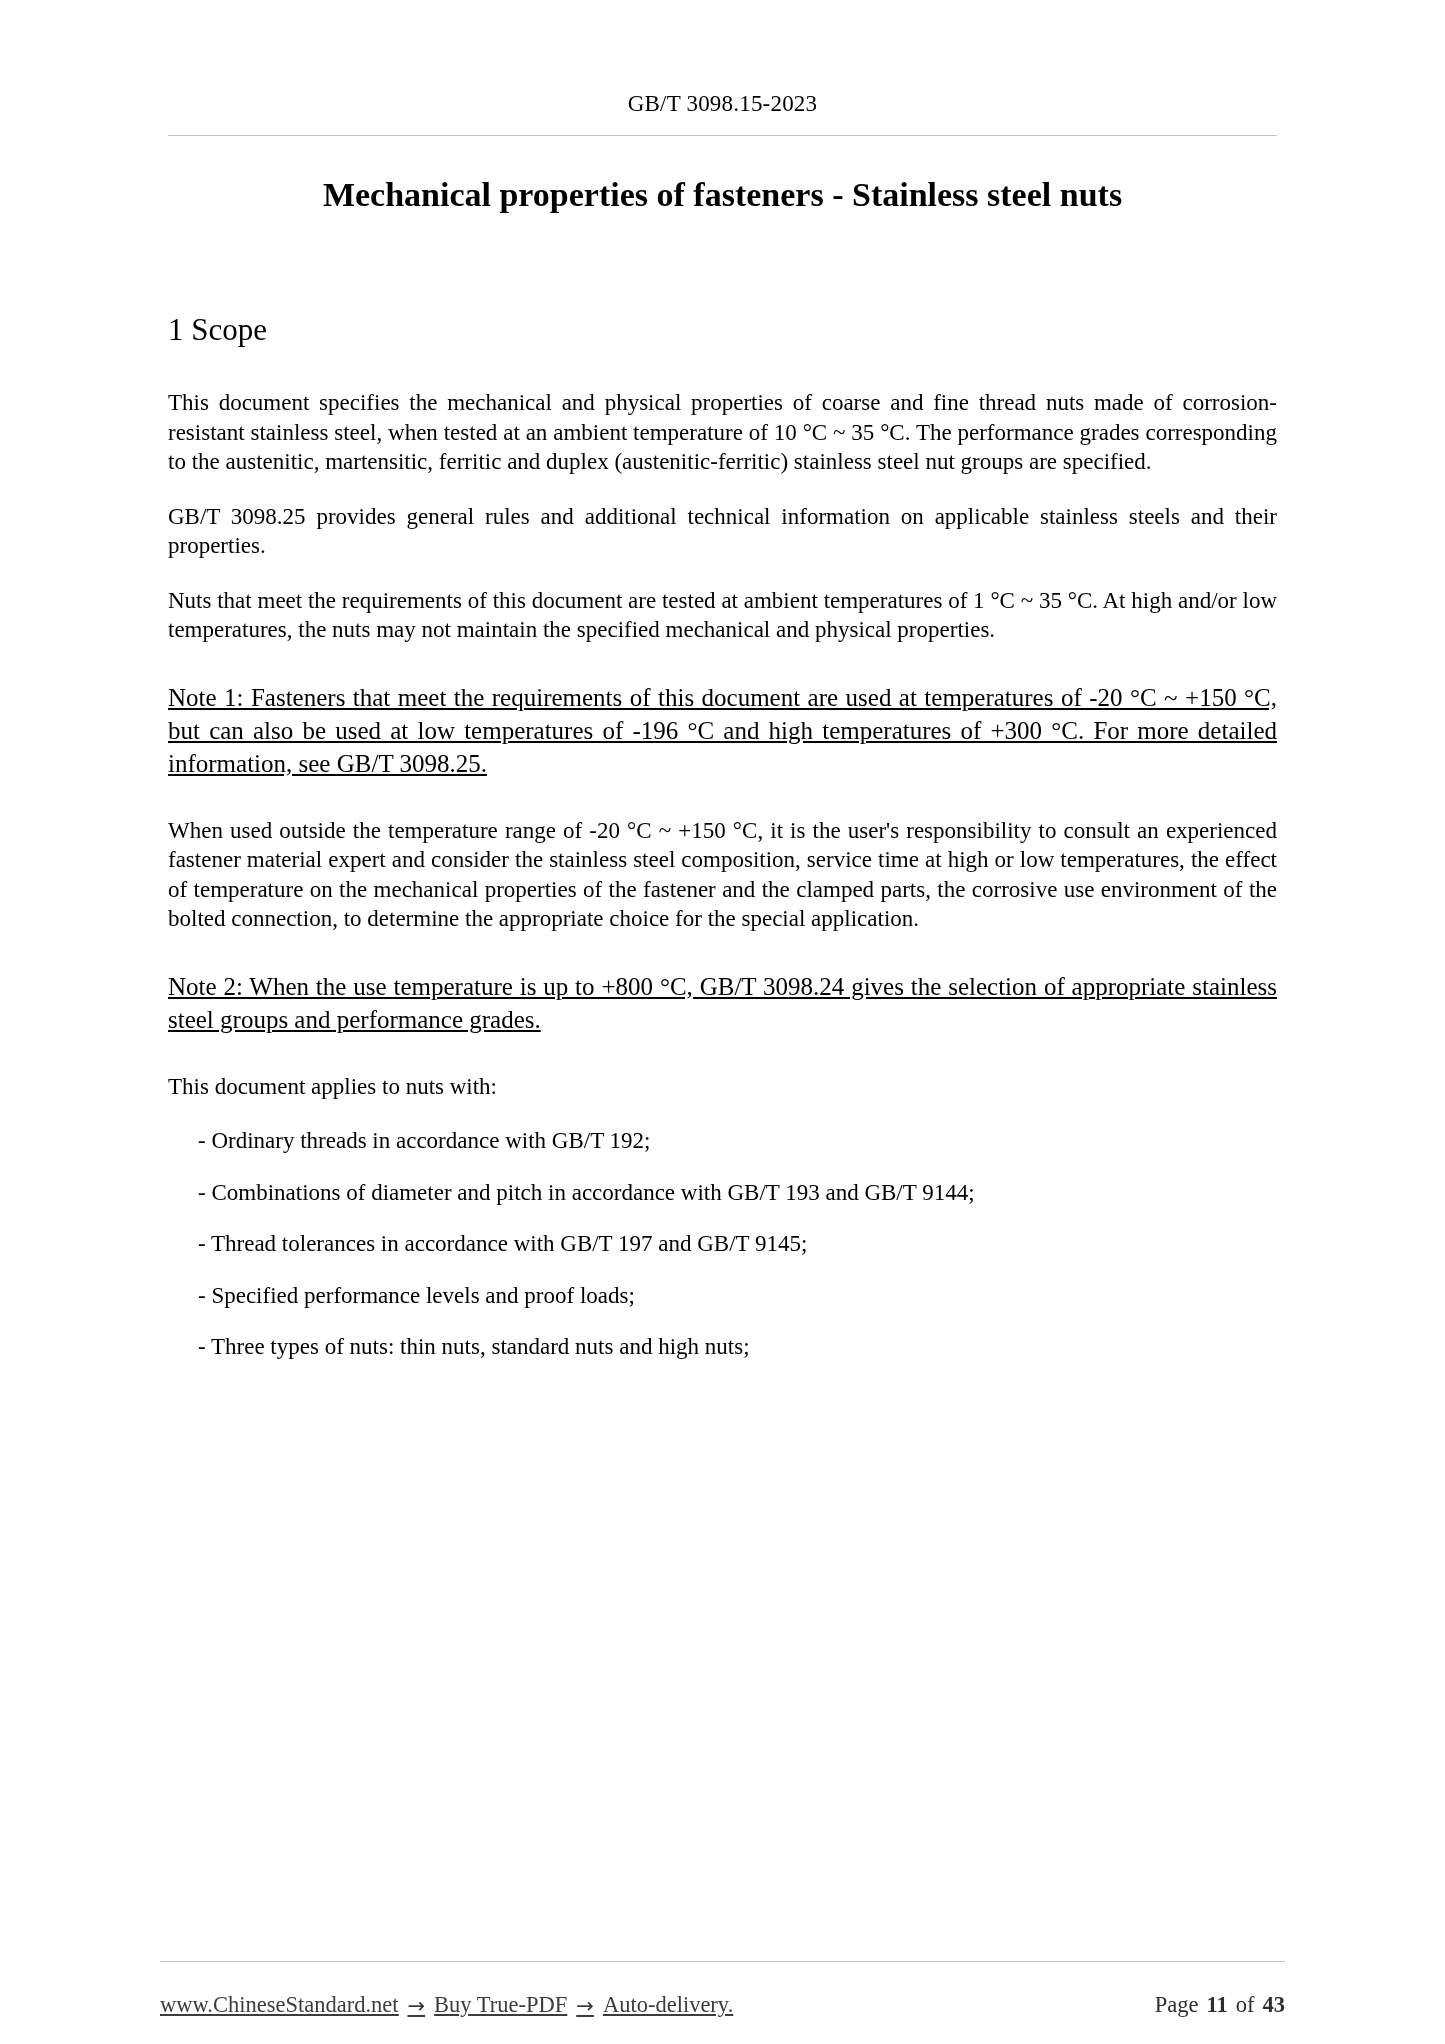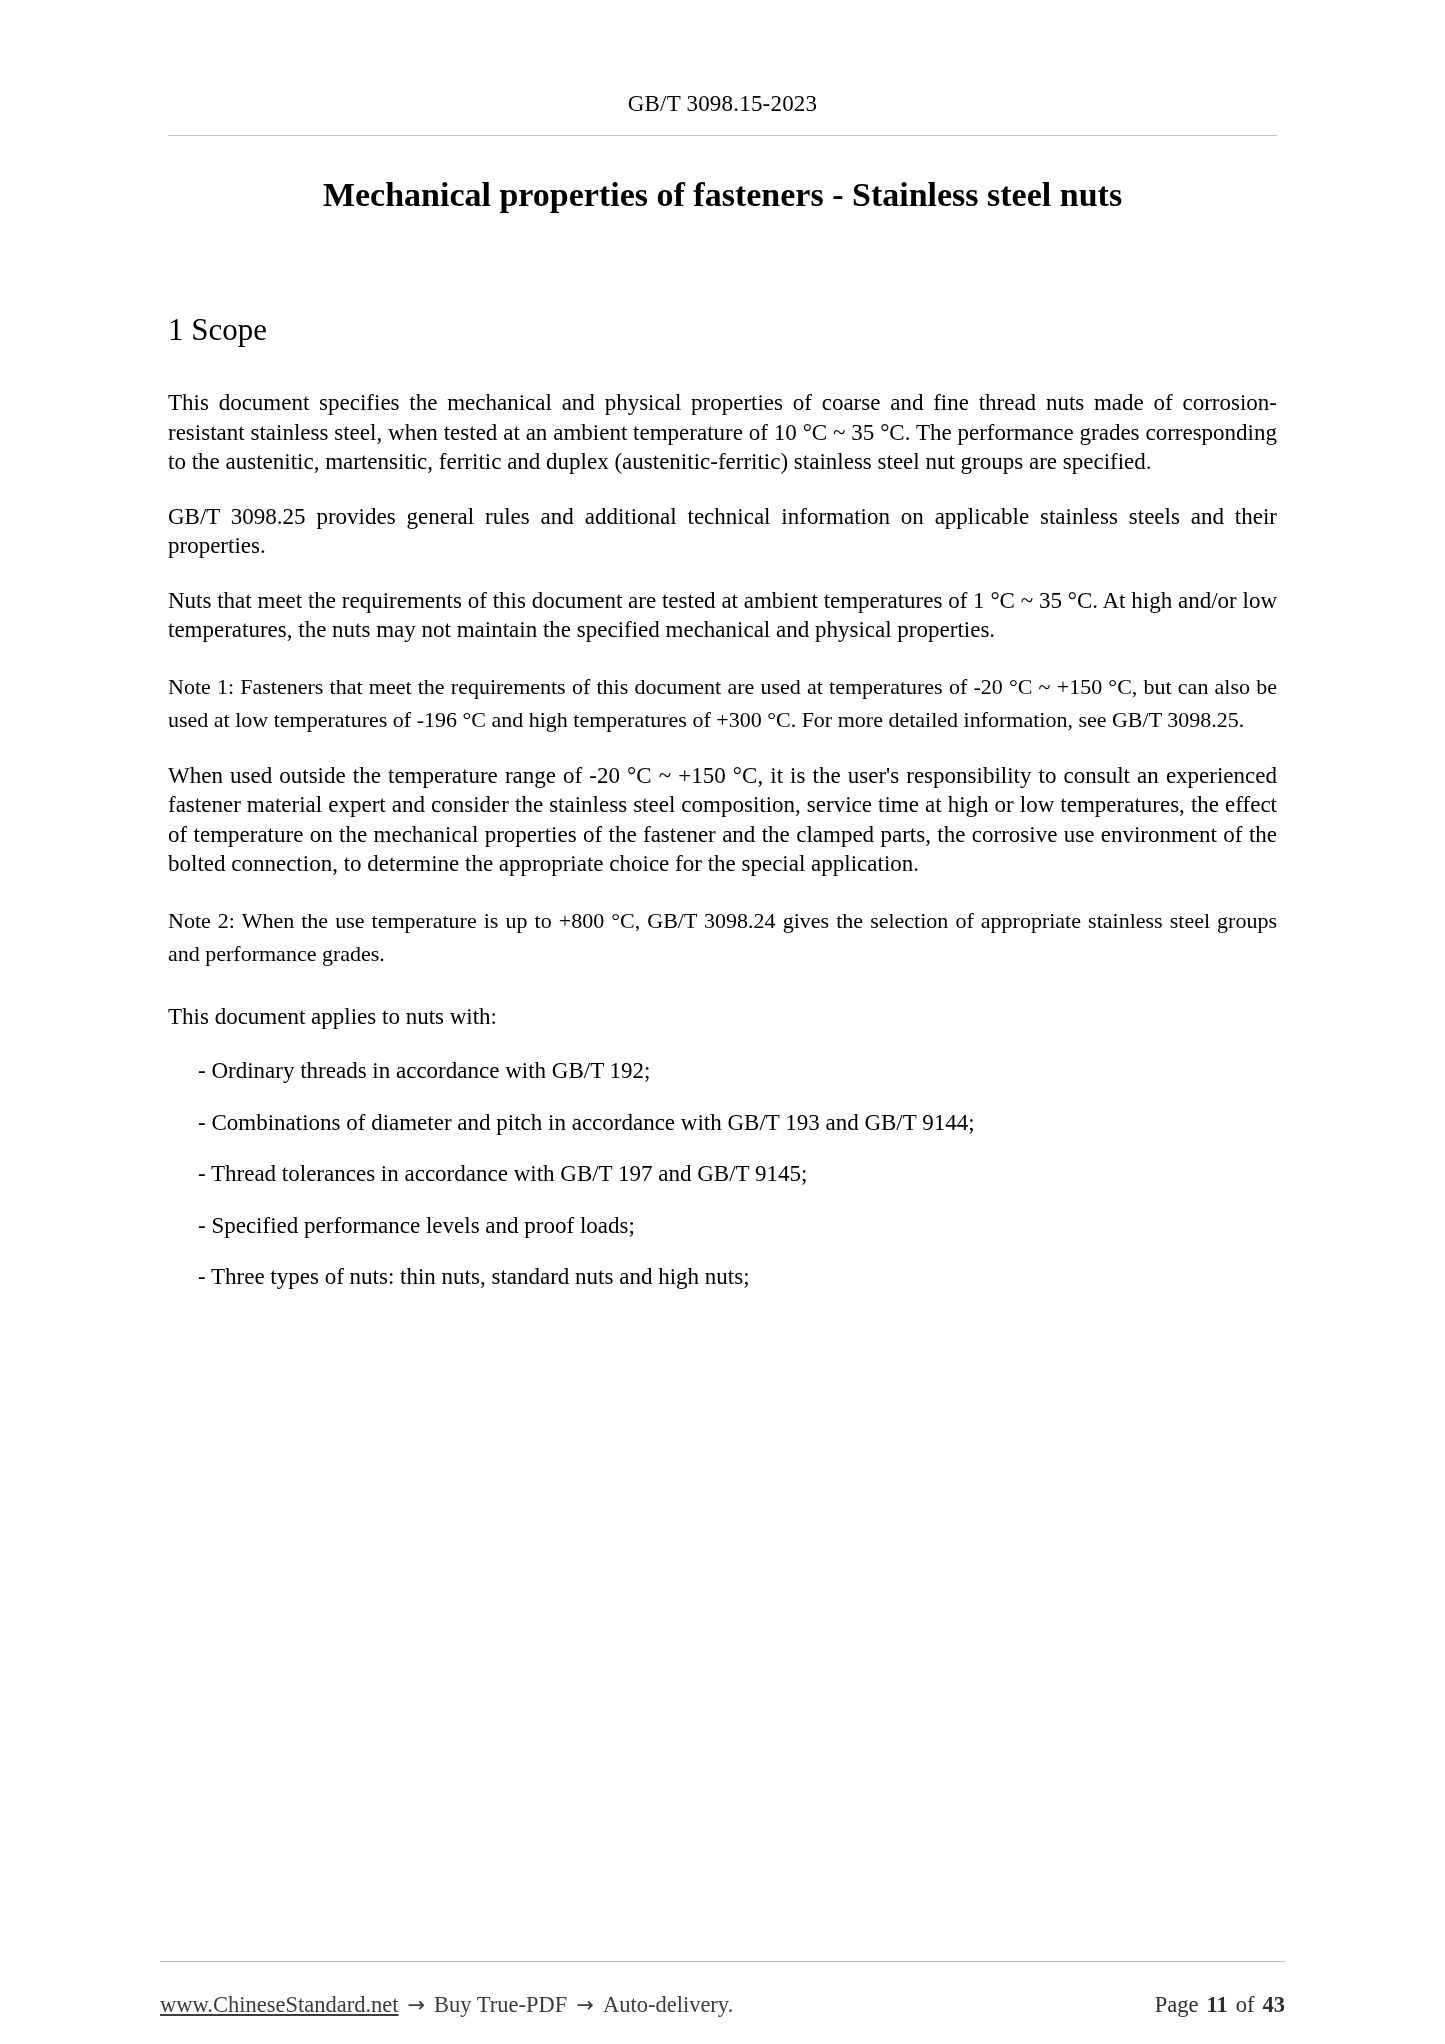--- a/index.html
+++ b/index.html
@@ -45,24 +45,25 @@
     font-size: 31px;
     font-weight: normal;
   }
   .para {
     margin: 25px 0;
     font-size: 23px;
     line-height: 29.5px;
     text-align: justify;
   }
   .note {
-    margin: 25px 0;
-    font-size: 22px;
+    margin: 36px 0;
+    font-size: 25px;
     line-height: 33px;
     text-align: justify;
+    text-decoration: underline;
   }
   .intro {
     text-align: left;
     margin-top: 32px;
   }
   .list-item {
     margin: 22px 0 22px 30px;
     font-size: 23px;
     line-height: 29.5px;
     text-align: left;
@@ -79,21 +80,22 @@
   .footer-row {
     display: flex;
     justify-content: space-between;
     align-items: baseline;
     font-size: 22.5px;
     color: #3c3c3c;
   }
   .footer-left {
     display: flex;
     gap: 9px;
-    align-items: center;
+    align-items: flex-end;
+    text-decoration: underline;
   }
   .footer-right {
     display: flex;
     gap: 8px;
     align-items: flex-start;
     color: #2e2e2e;
   }
   .footer-link {
     text-decoration: underline;
     color: #3c3c3c;

